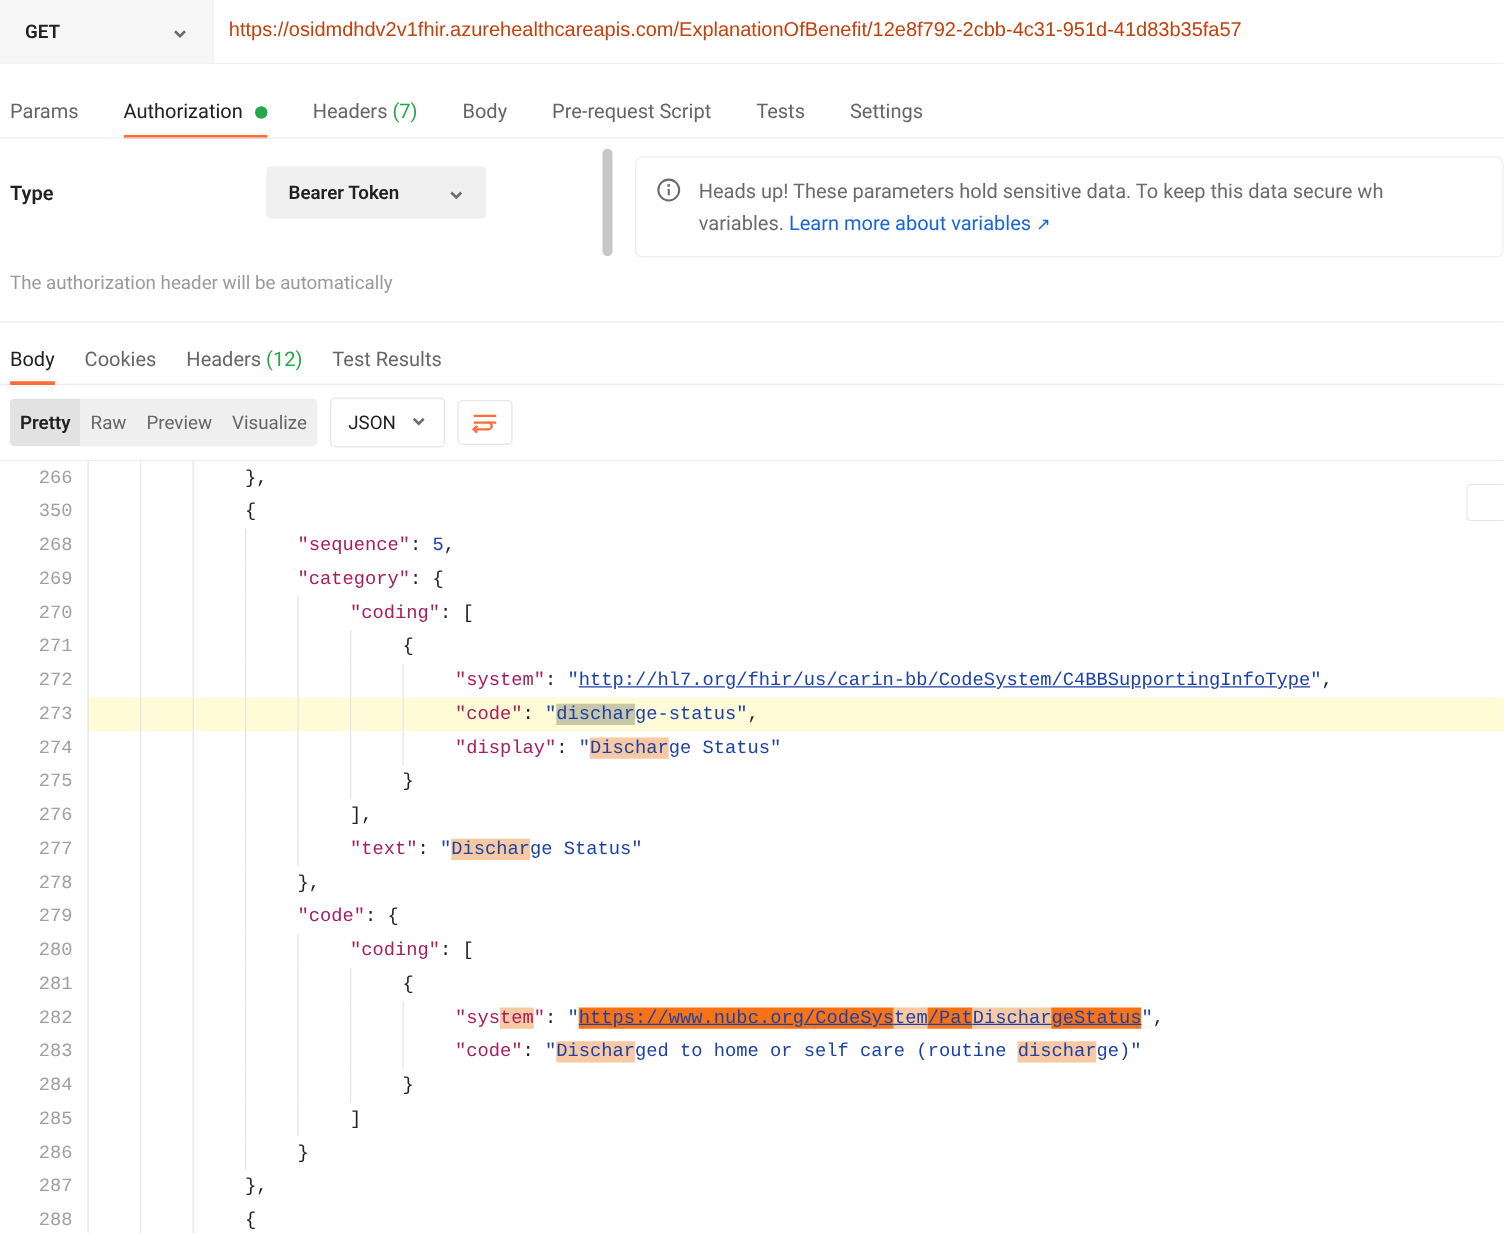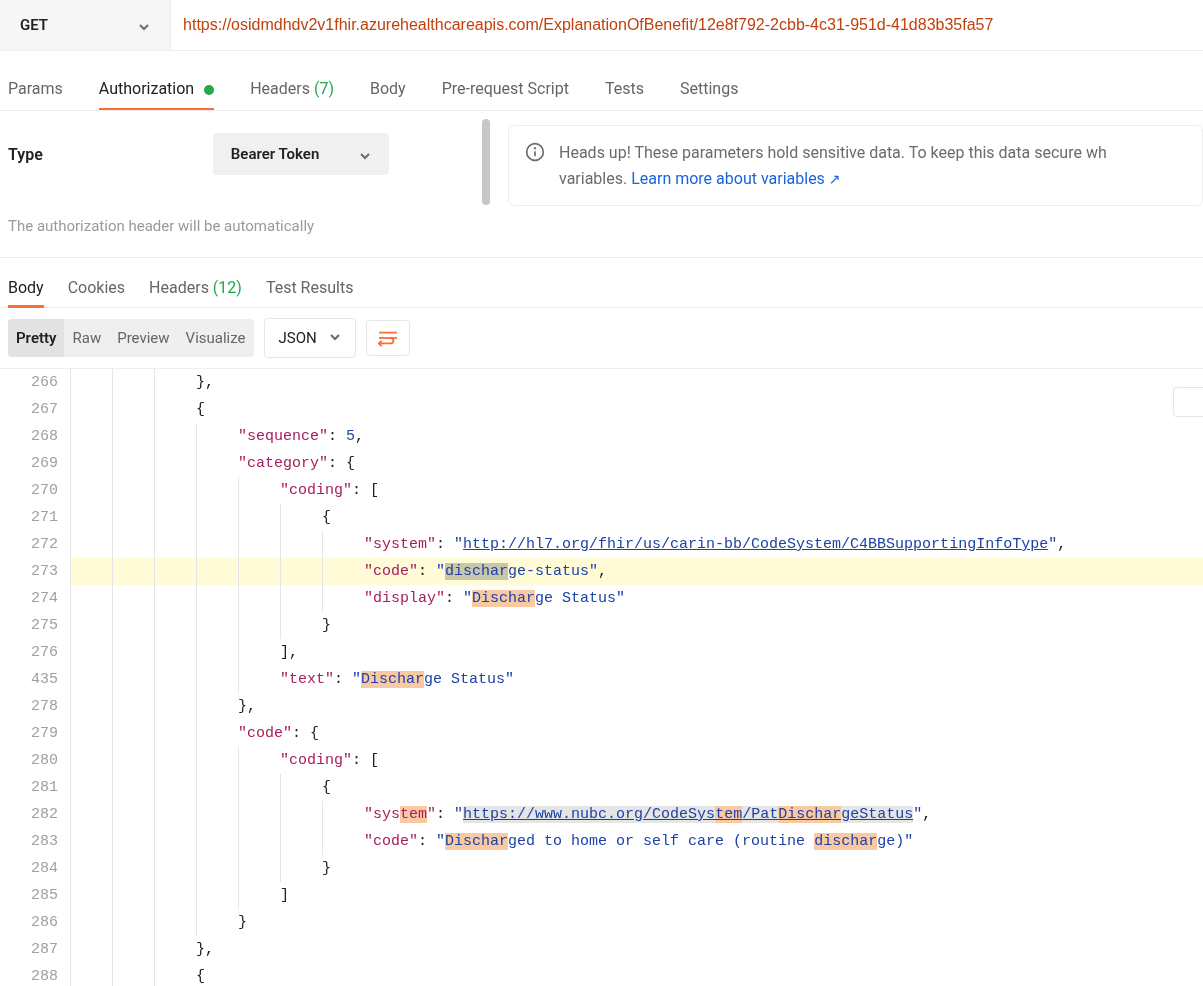--- a/index.html
+++ b/index.html
@@ -238,21 +238,21 @@
 }
 .t-key { color: #a71d5d; }
 .t-str { color: #1d42a7; }
 .t-num { color: #1d42a7; }
 .t-punc { color: #212121; }
 .t-link { color: #1d42a7; text-decoration: underline; }
 
 .hl-line { background: #fffbd6; }
 .hl-sel { background: #c8c8a8; }
 .hl-o { background: #f8c9a3; }
-.hl-y { background: #e5e5e5; }
+.hl-y { background: #f97316; }
 
 .side-tray {
   position: absolute;
   right: 0;
   top: 18px;
   width: 30px;
   height: 30px;
   background: #fff;
   border-left: 1px solid #e6e6e6;
   border-top: 1px solid #e6e6e6;
@@ -359,31 +359,31 @@
         <line x1="2" y1="10" x2="22" y2="10"></line>
         <path d="M2 16 H15 a3 3 0 0 0 0 -6" stroke-linecap="round"></path>
         <polyline points="5,13 2,16 5,19"></polyline>
       </svg>
   </div>
 </div>
 
 <div class="code-pane">
   <div class="gutter" id="gutter">
       <div>266</div>
-      <div>267</div>
+      <div>350</div>
       <div>268</div>
       <div>269</div>
       <div>270</div>
       <div>271</div>
       <div>272</div>
       <div>273</div>
       <div>274</div>
       <div>275</div>
       <div>276</div>
-      <div>435</div>
+      <div>277</div>
       <div>278</div>
       <div>279</div>
       <div>280</div>
       <div>281</div>
       <div>282</div>
       <div>283</div>
       <div>284</div>
       <div>285</div>
       <div>286</div>
       <div>287</div>

